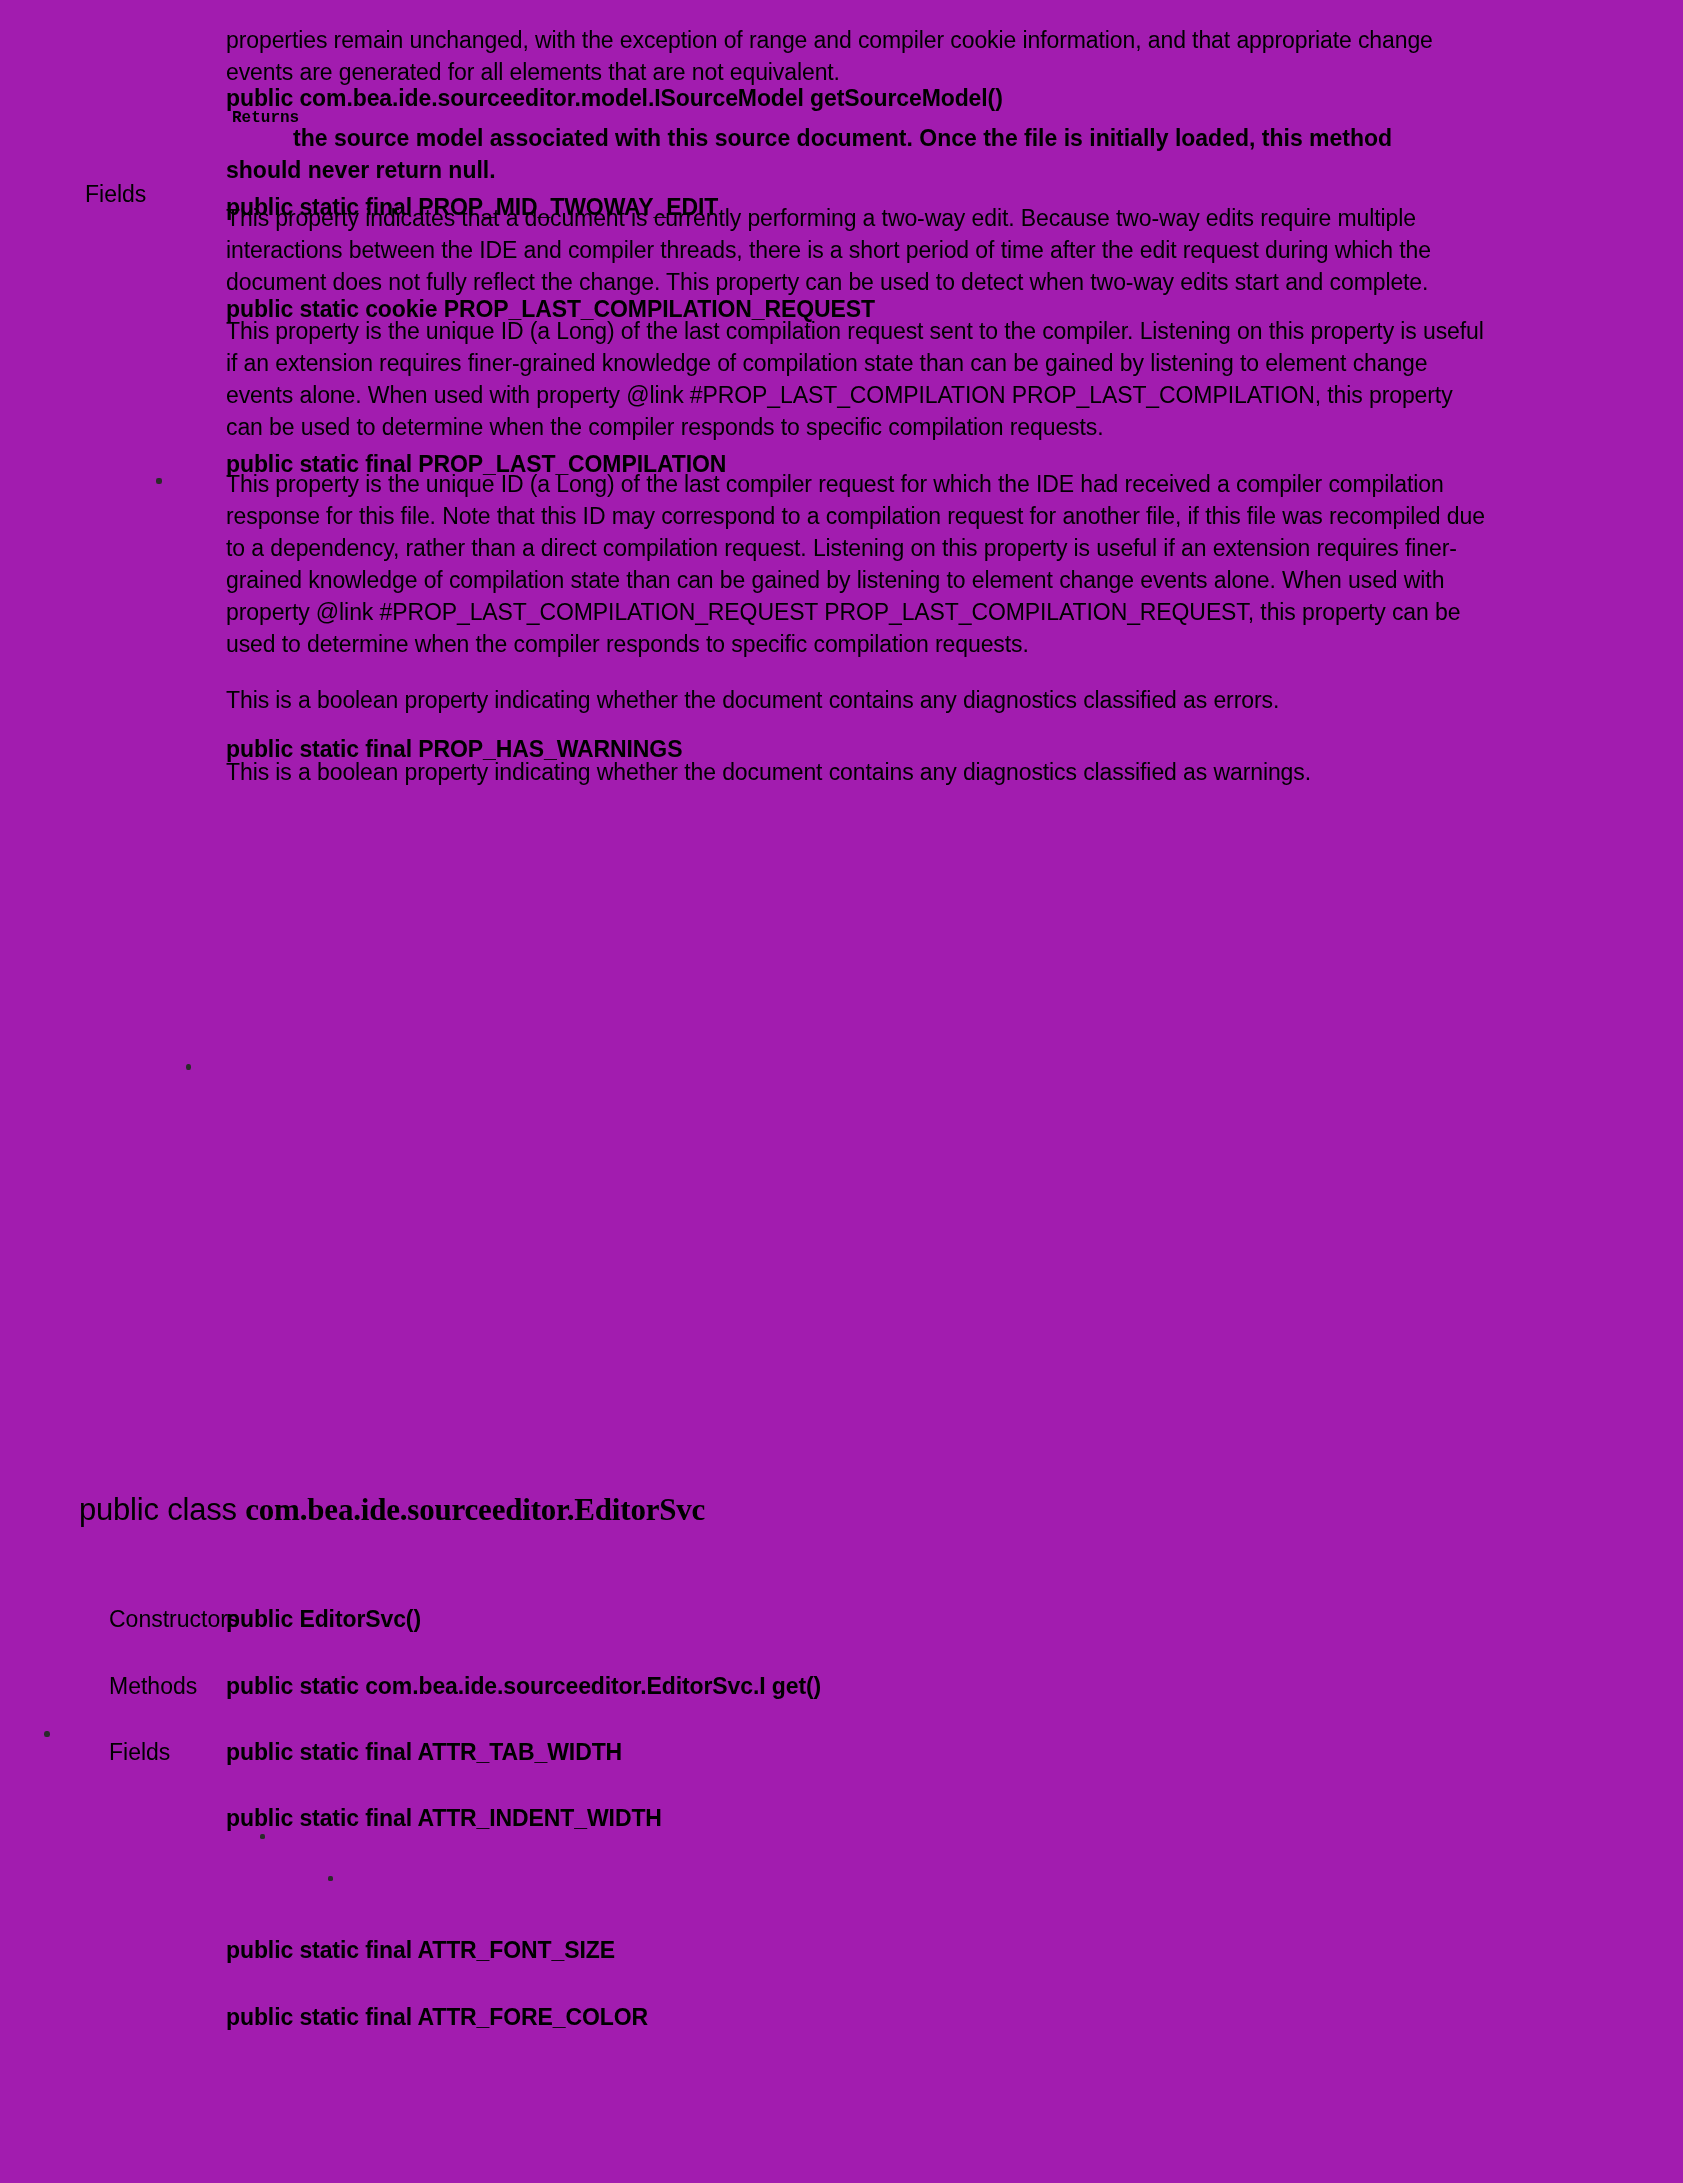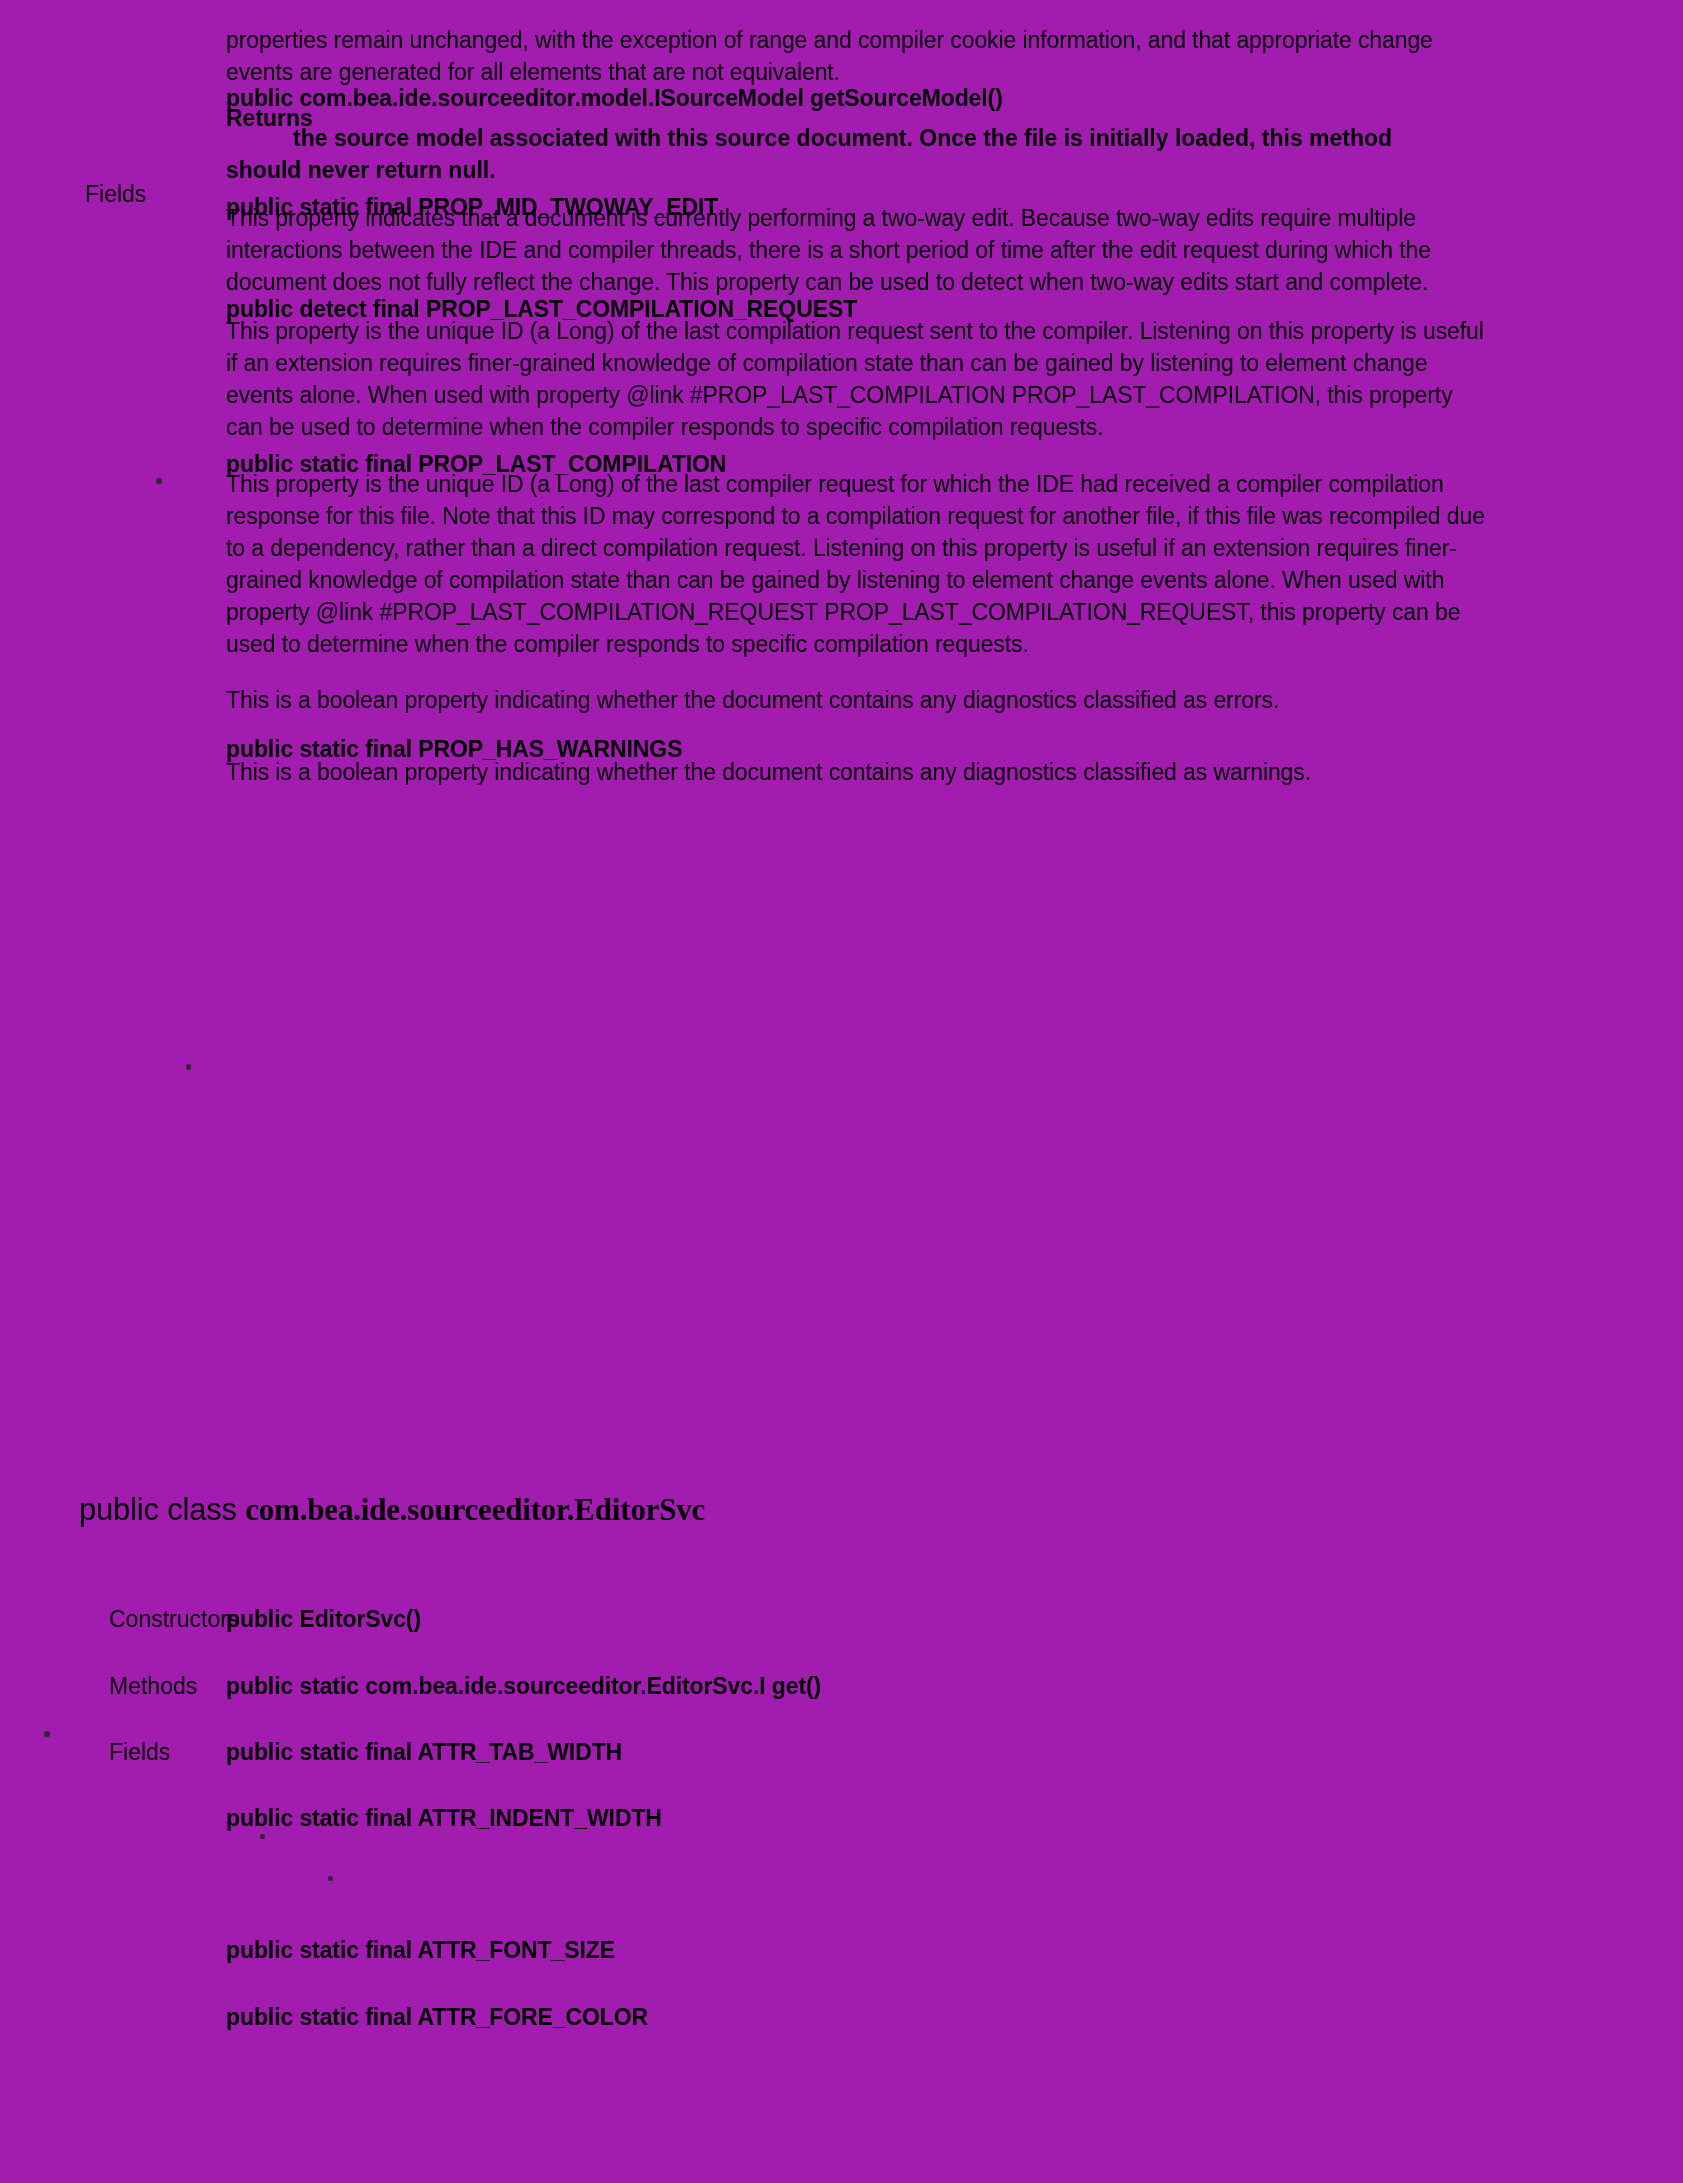--- a/index.html
+++ b/index.html
@@ -43,25 +43,26 @@
     position: absolute;
     left: 85px;
     font-size: 23px;
     line-height: 31px;
     font-weight: 400;
     letter-spacing: 0px;
     white-space: nowrap;
   }
   .sub-label {
     position: absolute;
-    left: 226px;
-    font-size: 23px;
+    left: 232px;
+    font-size: 16px;
     font-weight: 700;
     line-height: 32px;
     white-space: nowrap;
+    font-family: Liberation Mono, monospace;
   }
   .indent-text {
     position: absolute;
     left: 226px;
     width: 1259px;
     font-size: 23px;
     line-height: 32px;
     font-weight: 700;
     text-indent: 67px;
   }
@@ -132,21 +133,21 @@
 
   <div class="sub-label" style="top:102px;">Returns</div>
 
   <div class="indent-text" style="top:122px; width:1231px;">the source model associated with this source document. Once the file is initially loaded, this method should never return null.</div>
 
   <div class="gutter-label" style="top:179px;">Fields</div>
 
   <div class="sig" style="top:179px;margin-top:12px;">public static final PROP_MID_TWOWAY_EDIT</div>
   <div class="body-text" style="top:202px; width:1259px;">This property indicates that a document is currently performing a two-way edit. Because two-way edits require multiple interactions between the IDE and compiler threads, there is a short period of time after the edit request during which the document does not fully reflect the change. This property can be used to detect when two-way edits start and complete.</div>
 
-  <div class="sig" style="top:293px;">public detect final PROP_LAST_COMPILATION_REQUEST</div>
+  <div class="sig" style="top:293px;">public static cookie PROP_LAST_COMPILATION_REQUEST</div>
   <div class="body-text" style="top:315px; width:1259px;">This property is the unique ID (a Long) of the last compilation request sent to the compiler. Listening on this property is useful if an extension requires finer-grained knowledge of compilation state than can be gained by listening to element change events alone. When used with property @link #PROP_LAST_COMPILATION PROP_LAST_COMPILATION, this property can be used to determine when the compiler responds to specific compilation requests.</div>
 
   <div class="sig" style="top:448px;">public static final PROP_LAST_COMPILATION</div>
   <div class="body-text" style="top:468px; width:1263px;">This property is the unique ID (a Long) of the last compiler request for which the IDE had received a compiler compilation response for this file. Note that this ID may correspond to a compilation request for another file, if this file was recompiled due to a dependency, rather than a direct compilation request. Listening on this property is useful if an extension requires finer-grained knowledge of compilation state than can be gained by listening to element change events alone. When used with property @link #PROP_LAST_COMPILATION_REQUEST PROP_LAST_COMPILATION_REQUEST, this property can be used to determine when the compiler responds to specific compilation requests.</div>
 
   <div class="body-text" style="top:684px; width:1180px;">This is a boolean property indicating whether the document contains any diagnostics classified as errors.</div>
 
   <div class="sig" style="top:733px;">public static final PROP_HAS_WARNINGS</div>
   <div class="body-text" style="top:756px; width:1180px;">This is a boolean property indicating whether the document contains any diagnostics classified as warnings.</div>
 

